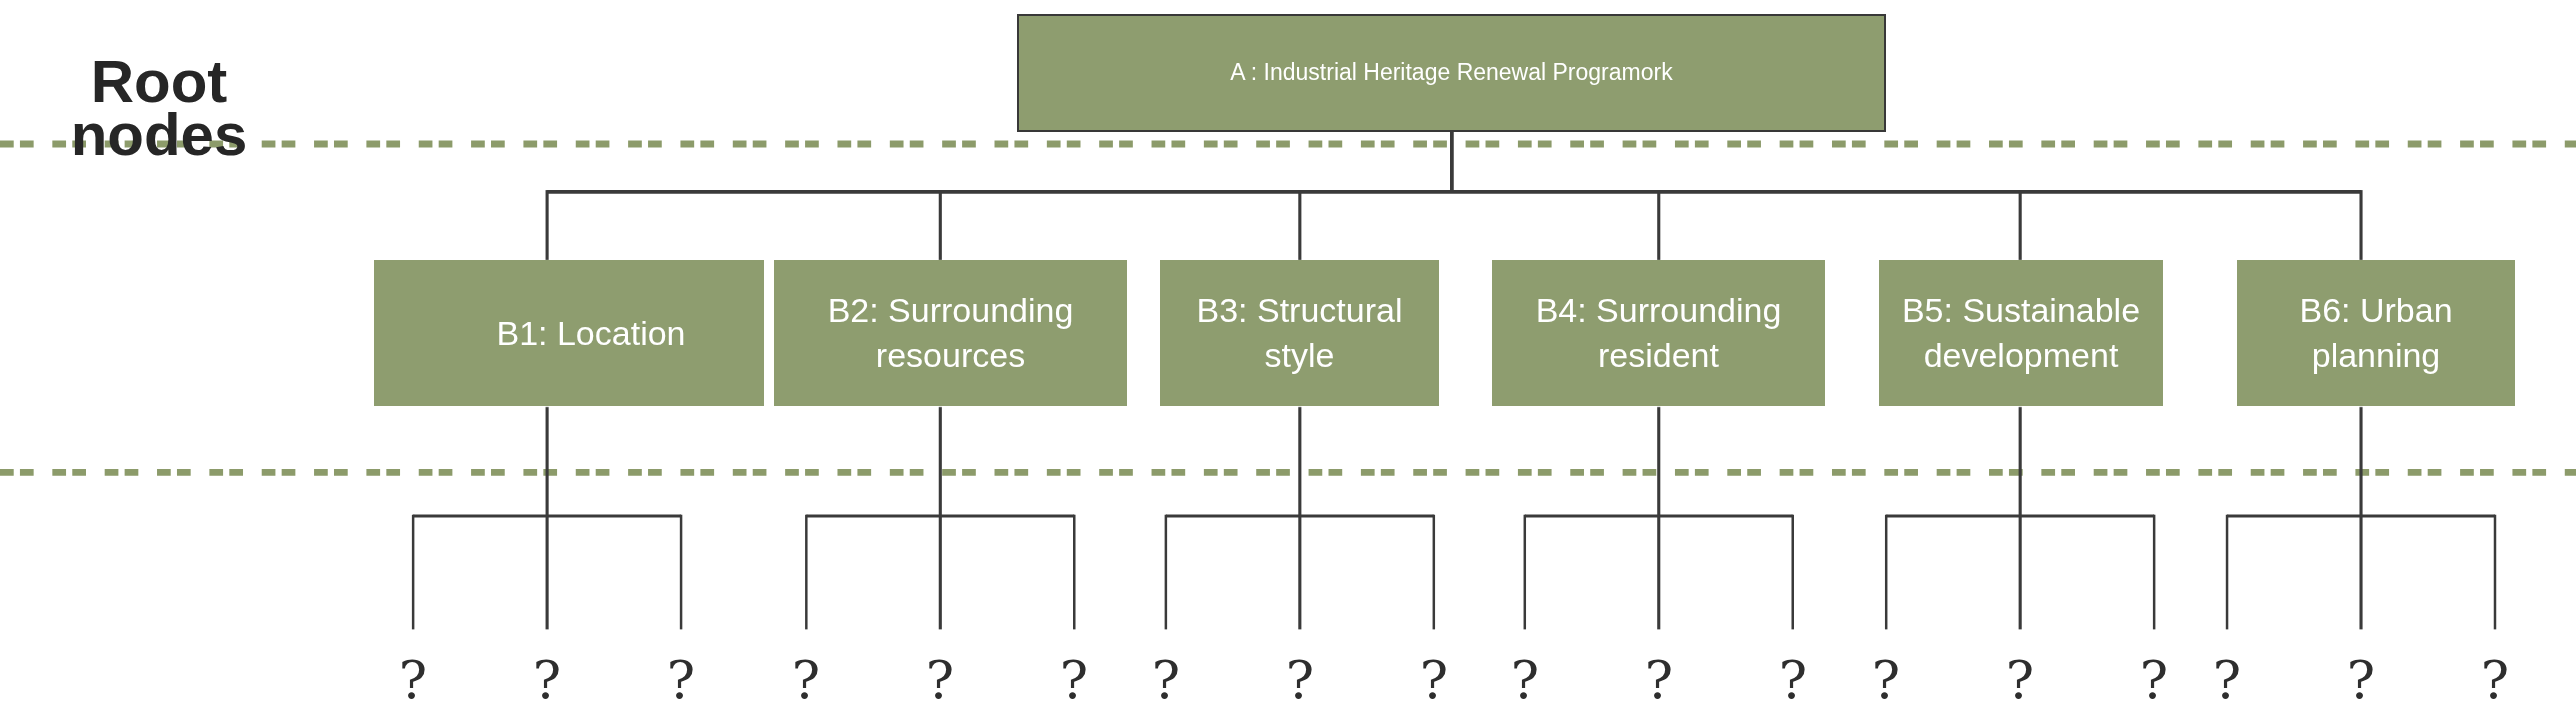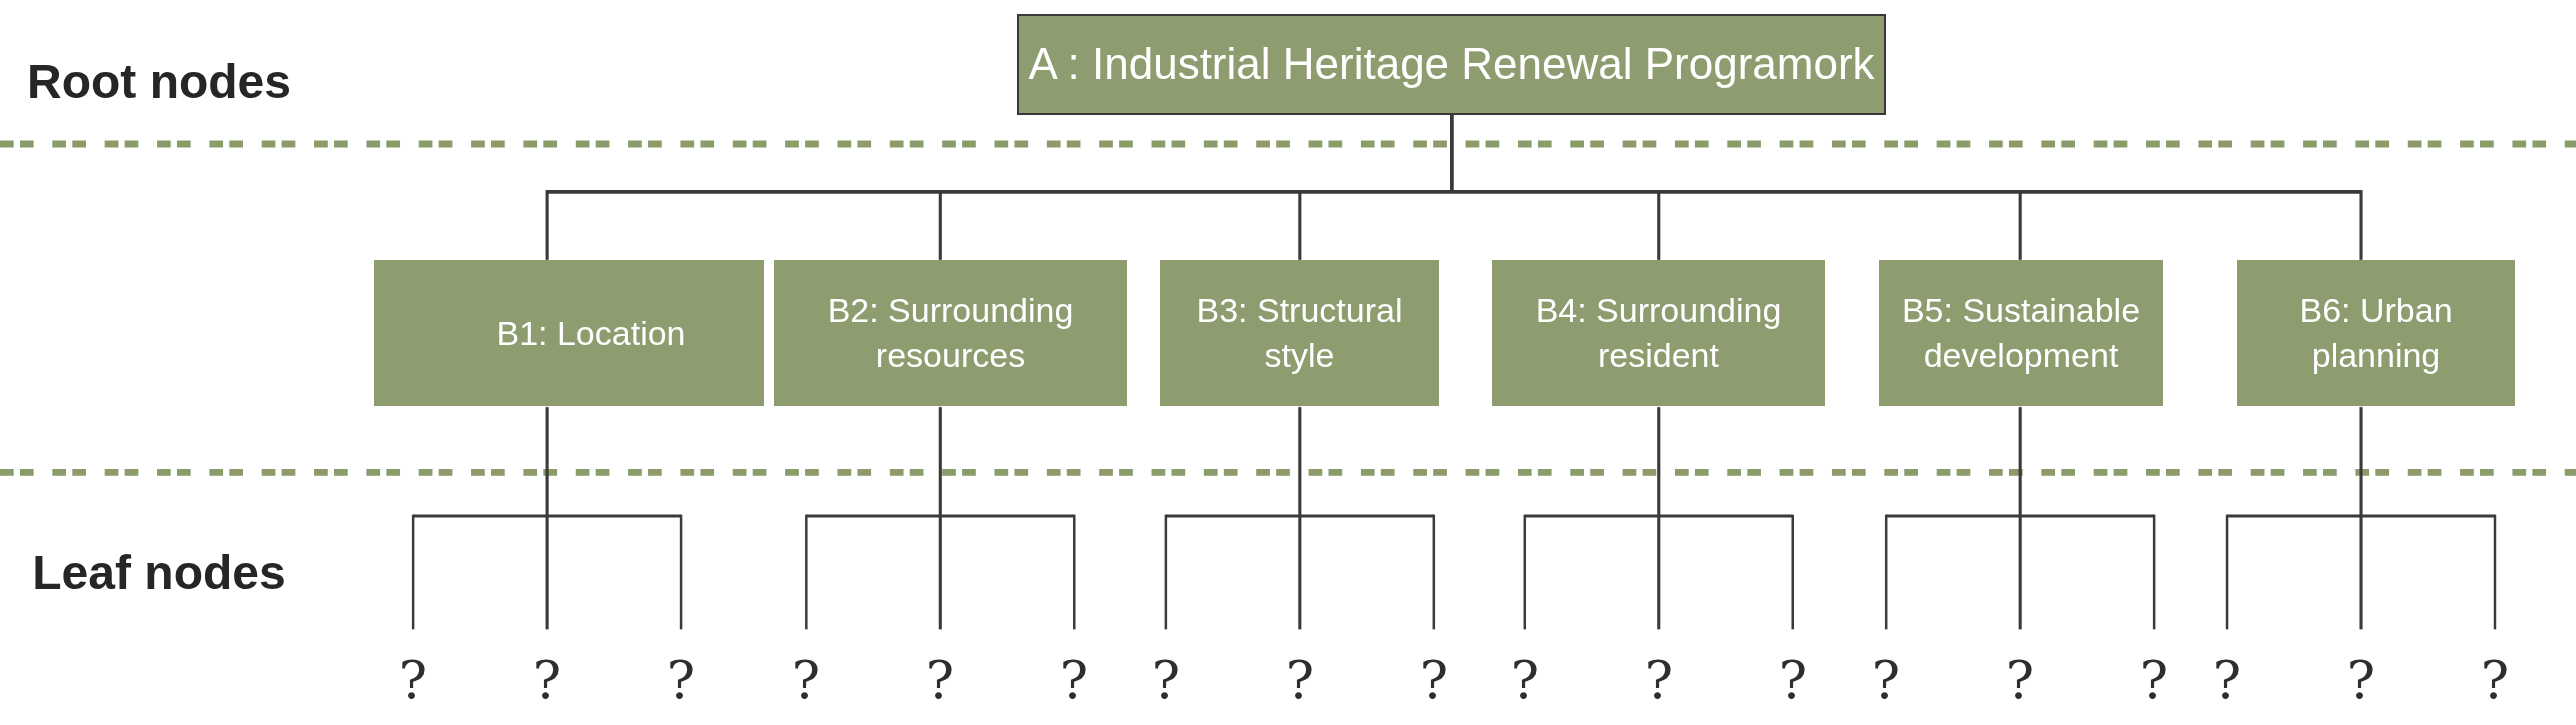--- a/index.html
+++ b/index.html
@@ -9,40 +9,40 @@
     font-family:"Liberation Sans", sans-serif;
     overflow:hidden;
     background:#ffffff;
   }
   svg.lines{position:absolute;left:0;top:0;}
   .row-label{
     position:absolute;
     left:12.5px;width:293px;
     text-align:center;
     font-weight:bold;
-    font-size:48px;
+    font-size:60px;
     line-height:53px;
     color:#262626;
     white-space:pre-line;
   }
   .node{
     position:absolute;
     background:#8E9D6F;
     color:#ffffff;
     display:flex;
     align-items:center;
     justify-content:center;
     text-align:center;
     white-space:pre-line;
   }
   .root-node{
-    left:1017px;top:13.7px;width:869px;height:101px;
+    left:1017px;top:13.7px;width:869px;height:118px;
     border:2.5px solid #383838;
     box-sizing:border-box;
-    font-size:44px;
+    font-size:23px;
   }
   .b-node{
     top:260px;height:146px;
     font-size:34px;
     line-height:45px;
     box-shadow:1.2px 1.2px 0 rgba(255,255,255,0.8);
   }
   .b1{left:374px;width:346px;padding-left:44px;}
   .b2{left:774px;width:353px;}
   .b3{left:1160px;width:279px;}
@@ -102,21 +102,20 @@
     <line x1="3027" y1="826" x2="3027" y2="1010" stroke="#3A3A3A" stroke-width="4"></line>
     <line x1="3457" y1="826" x2="3457" y2="1010" stroke="#3A3A3A" stroke-width="4"></line>
 
     <line x1="3789" y1="652" x2="3789" y2="1010" stroke="#3A3A3A" stroke-width="5"></line>
     <line x1="3574" y1="828" x2="4004" y2="828" stroke="#3A3A3A" stroke-width="5"></line>
     <line x1="3574" y1="826" x2="3574" y2="1010" stroke="#3A3A3A" stroke-width="4"></line>
     <line x1="4004" y1="826" x2="4004" y2="1010" stroke="#3A3A3A" stroke-width="4"></line>
   </svg>
 
   <div class="row-label" style="top:55px;">Root nodes</div>
-  <div class="row-label" style="top:546px;">Leaf nodes</div>
 
   <div class="node root-node">A :  Industrial Heritage Renewal Programork</div>
 
   <div class="node b-node b1">B1:  Location</div>
   <div class="node b-node b2">B2:  Surrounding
 resources</div>
   <div class="node b-node b3">B3:  Structural
 style</div>
   <div class="node b-node b4">B4:  Surrounding
 resident</div>

